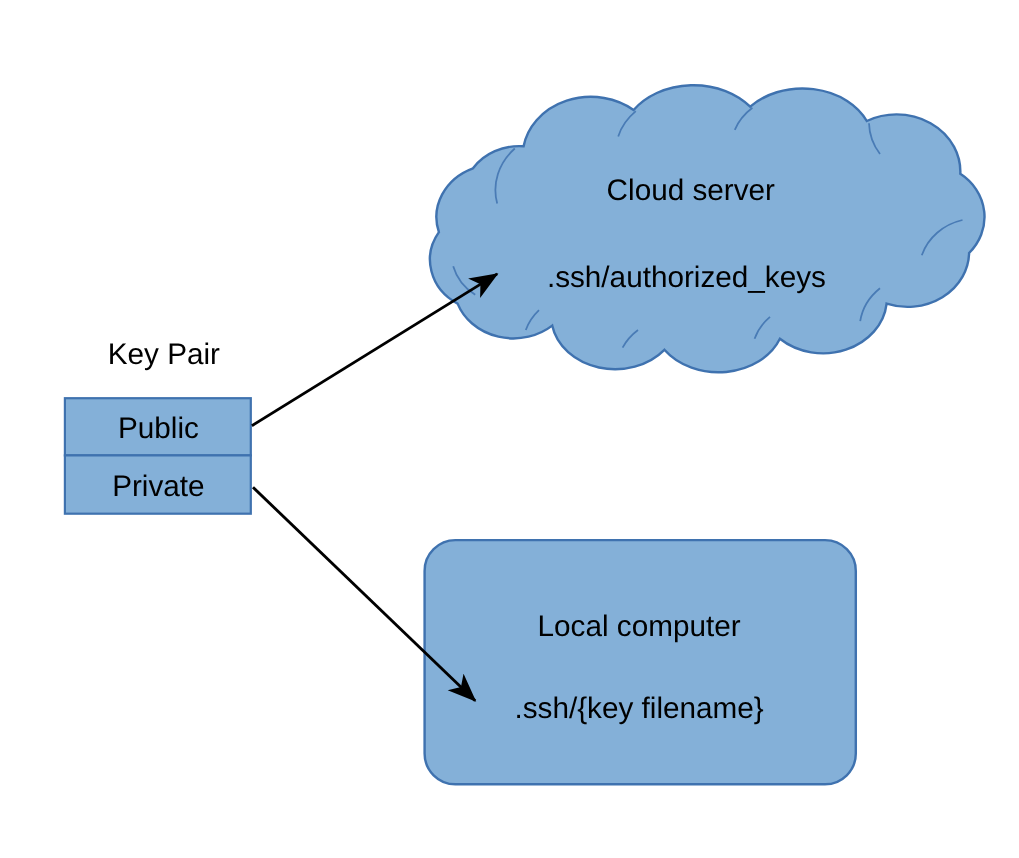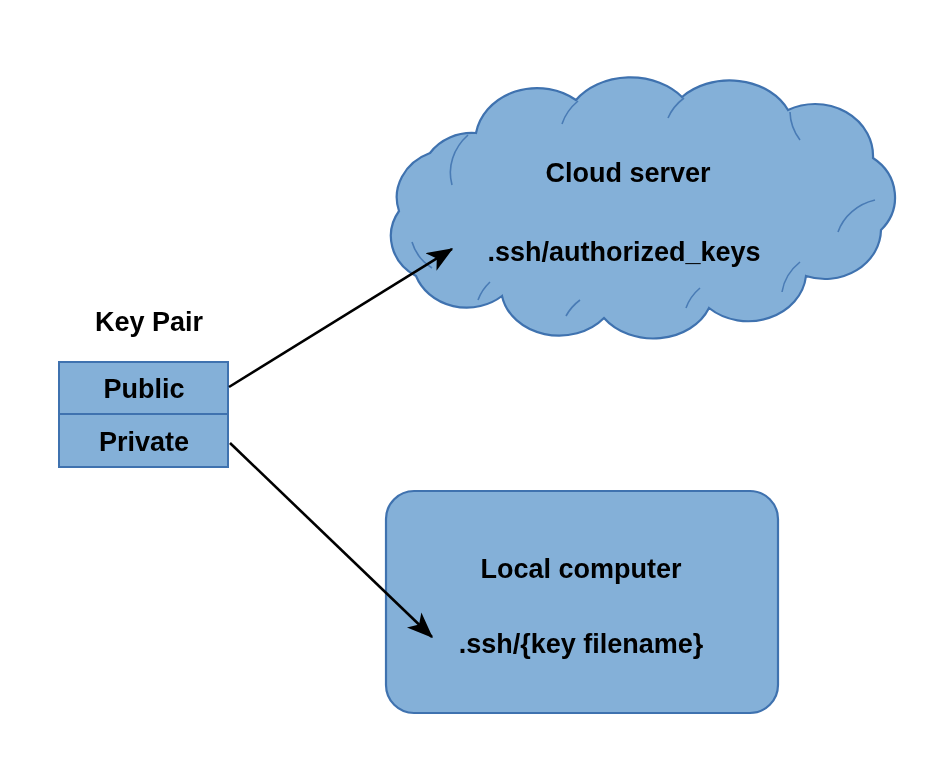--- a/index.html
+++ b/index.html
@@ -9,21 +9,20 @@
   }
   body {
     font-family: "Liberation Sans", sans-serif;
   }
   #canvas {
     position: relative;
     width: 926px;
     height: 780px;
     background: #ffffff;
     overflow: hidden;
-    font-weight: bold;
   }
   #diagram-svg {
     position: absolute;
     left: 0;
     top: 0;
     width: 926px;
     height: 780px;
   }
   .shape-label {
     font-family: "Liberation Sans", sans-serif;

